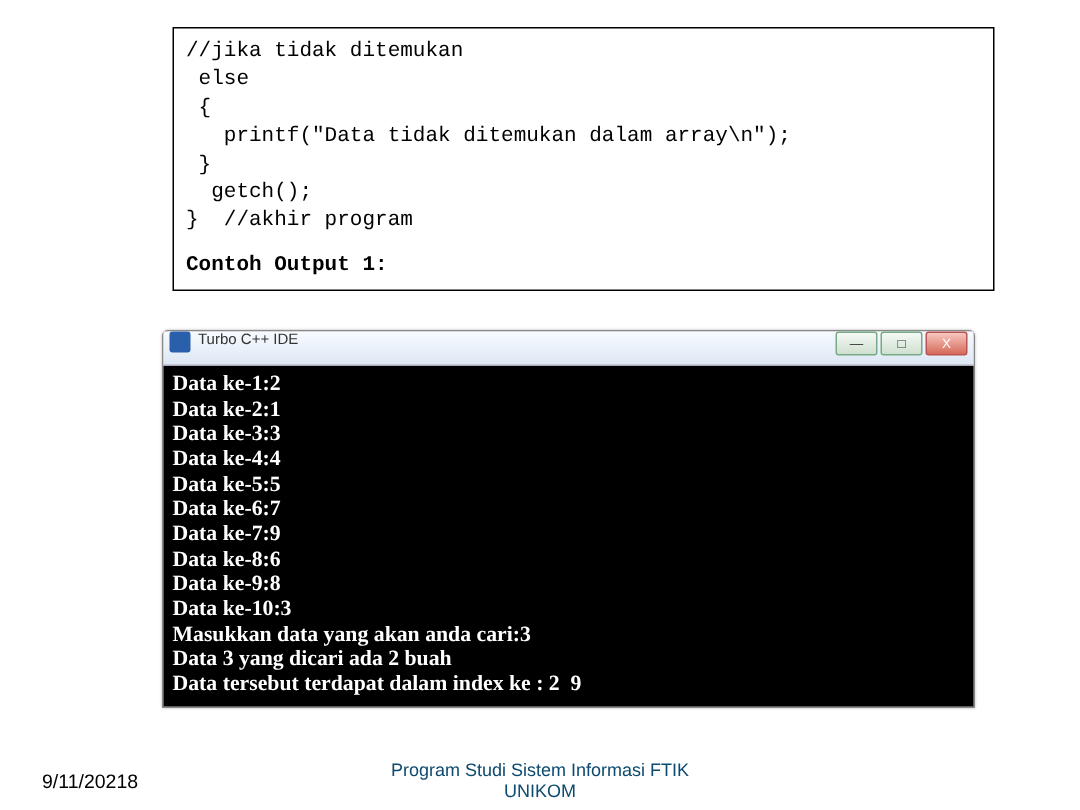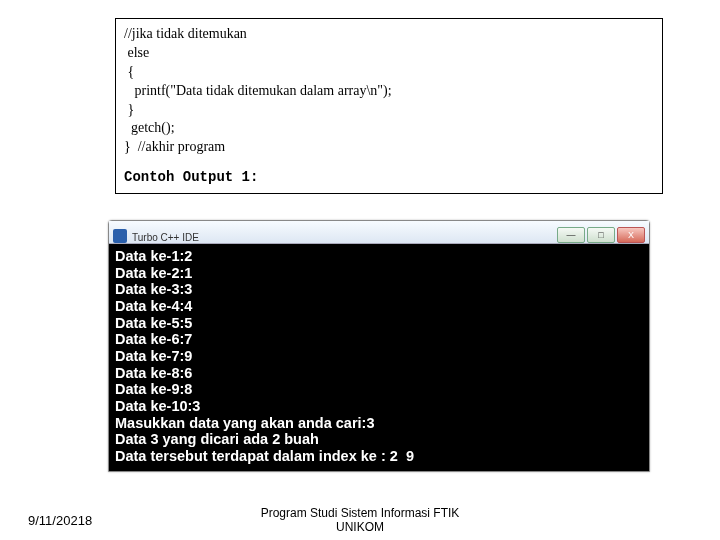--- a/index.html
+++ b/index.html
@@ -1,28 +1,28 @@
 <!DOCTYPE html>
 <html><head>
 <meta charset="utf-8">
 <style>
 body{margin:0;padding:0;width:720px;height:540px;background:#fff;font-family:Arial,sans-serif;position:relative}
 .slide{width:720px;height:540px;position:relative}
 .codebox{position:absolute;left:115px;top:18px;width:530px;border:1px solid #000;padding:6px 8px 8px 8px}
-.code{font-family:Liberation Serif, serif;font-size:14px;line-height:1.35;white-space:pre;margin:0}
+.code{font-family:Liberation Mono, monospace;font-size:14px;line-height:1.35;white-space:pre;margin:0}
 .outlabel{font-family:"Courier New",monospace;font-size:14px;font-weight:bold;margin:12px 0 0 0}
 .console-window{position:absolute;left:108px;top:220px;width:540px;background:#e8edf2;border:1px solid #888;border-radius:4px 4px 0 0;box-shadow:0 0 2px rgba(0,0,0,0.3)}
-.titlebar{height:22px;background:linear-gradient(#f7fbff,#dde7f3);border-bottom:1px solid #aab;display:flex;align-items:flex-end;padding:0 4px;font-size:10px;color:#333}
+.titlebar{height:22px;background:linear-gradient(#f7fbff,#dde7f3);border-bottom:1px solid #aab;display:flex;align-items:flex-start;padding:0 4px;font-size:10px;color:#333}
 .tb-icon{width:14px;height:14px;background:#2a5fab;margin-right:5px;border-radius:2px}
 .tb-title{flex:1}
 .wbtn{width:26px;height:14px;margin-left:2px;border:1px solid #7a8;border-radius:2px;background:linear-gradient(#f5f9f5,#cfe0cf);display:flex;align-items:center;justify-content:center;font-size:9px;color:#333}
 .wbtn.close{background:linear-gradient(#f7c7c0,#d66a5a);border-color:#b55;color:#fff}
-.console{background:#000;color:#fff;font-family:Liberation Sans, sans-serif;font-size:14.5px;font-weight:bold;line-height:1.15;padding:4px 6px 6px 6px;white-space:pre}
+.console{background:#000;color:#fff;font-family:Liberation Serif, serif;font-size:14.5px;font-weight:bold;line-height:1.15;padding:4px 6px 6px 6px;white-space:pre}
 .footer{position:absolute;bottom:12px;left:0;width:575px;display:flex;align-items:center;justify-content:flex-start;font-size:13px;color:#000;padding:0 20px 0 28px;box-sizing:border-box}
-.footer .center{position:absolute;left:0;width:720px;text-align:center;font-size:12px;color:#000000;pointer-events:none;line-height:1.1}
+.footer .center{position:absolute;left:0;width:720px;text-align:center;font-size:12px;color:#0c4a6e;pointer-events:none;line-height:1.1}
 .footer .center .ovr{display:inline-block}
 </style>
 </head>
 <body>
 
 <div class="slide">
 
   <div class="codebox">
     <div class="code"><span>//jika tidak ditemukan</span>
 <span> else</span>

